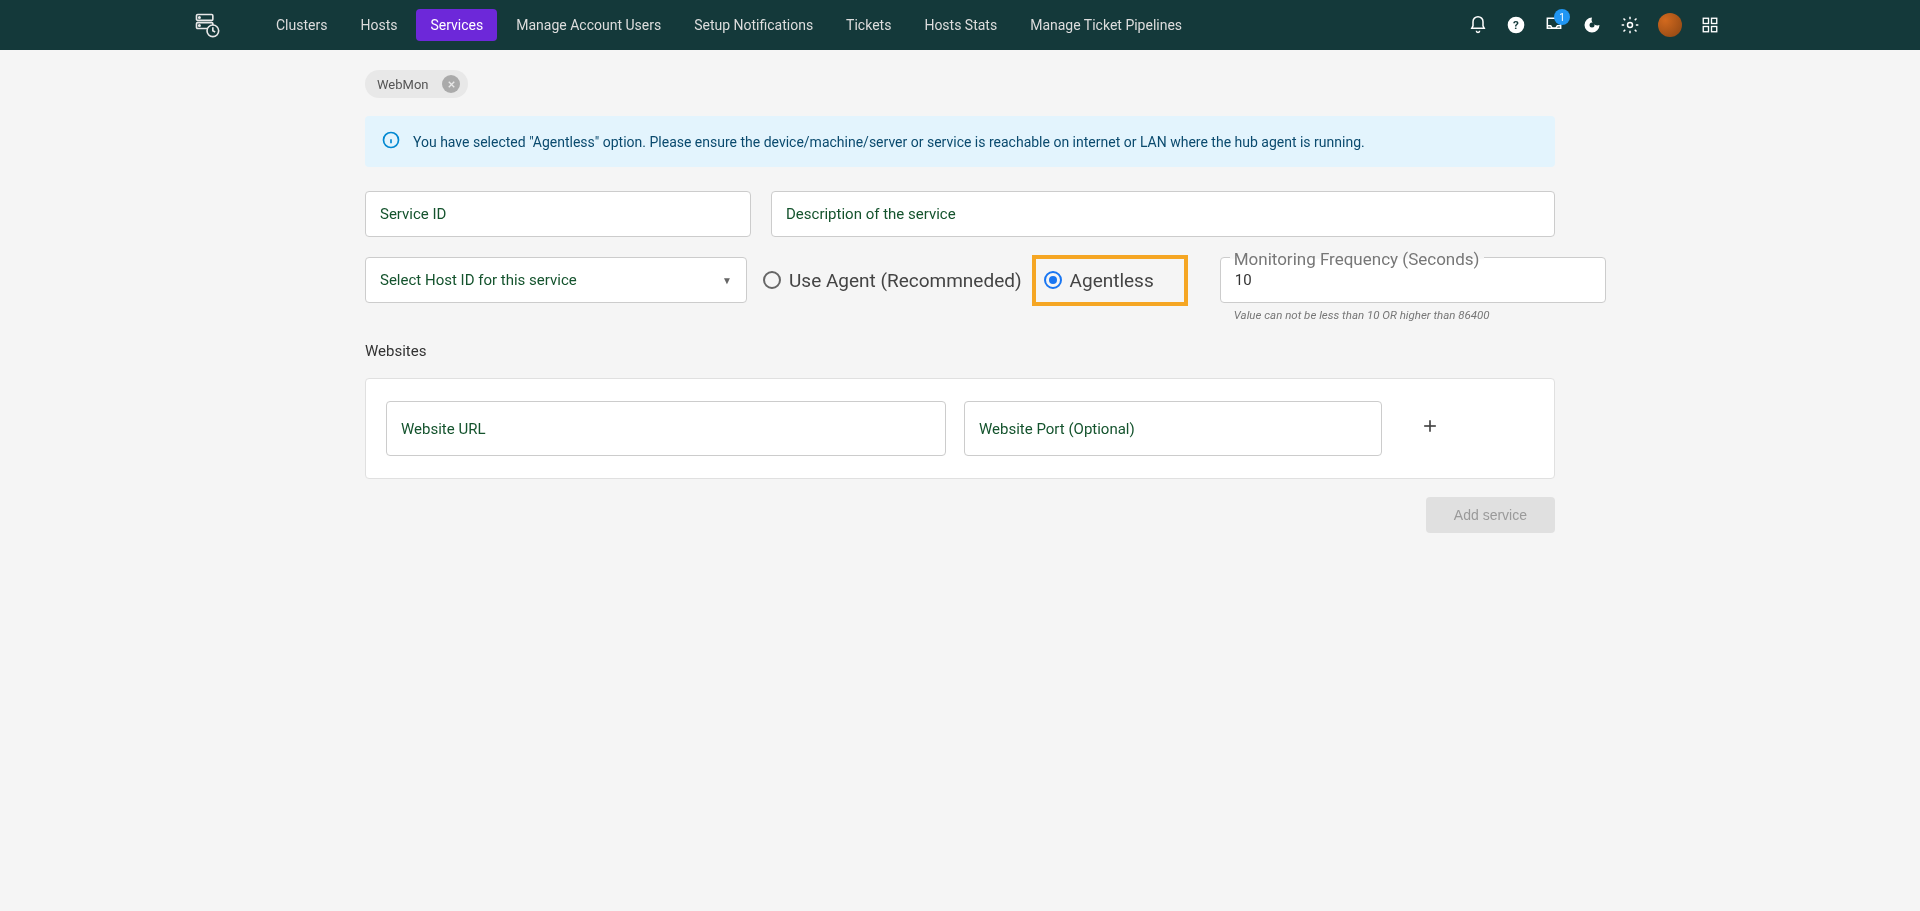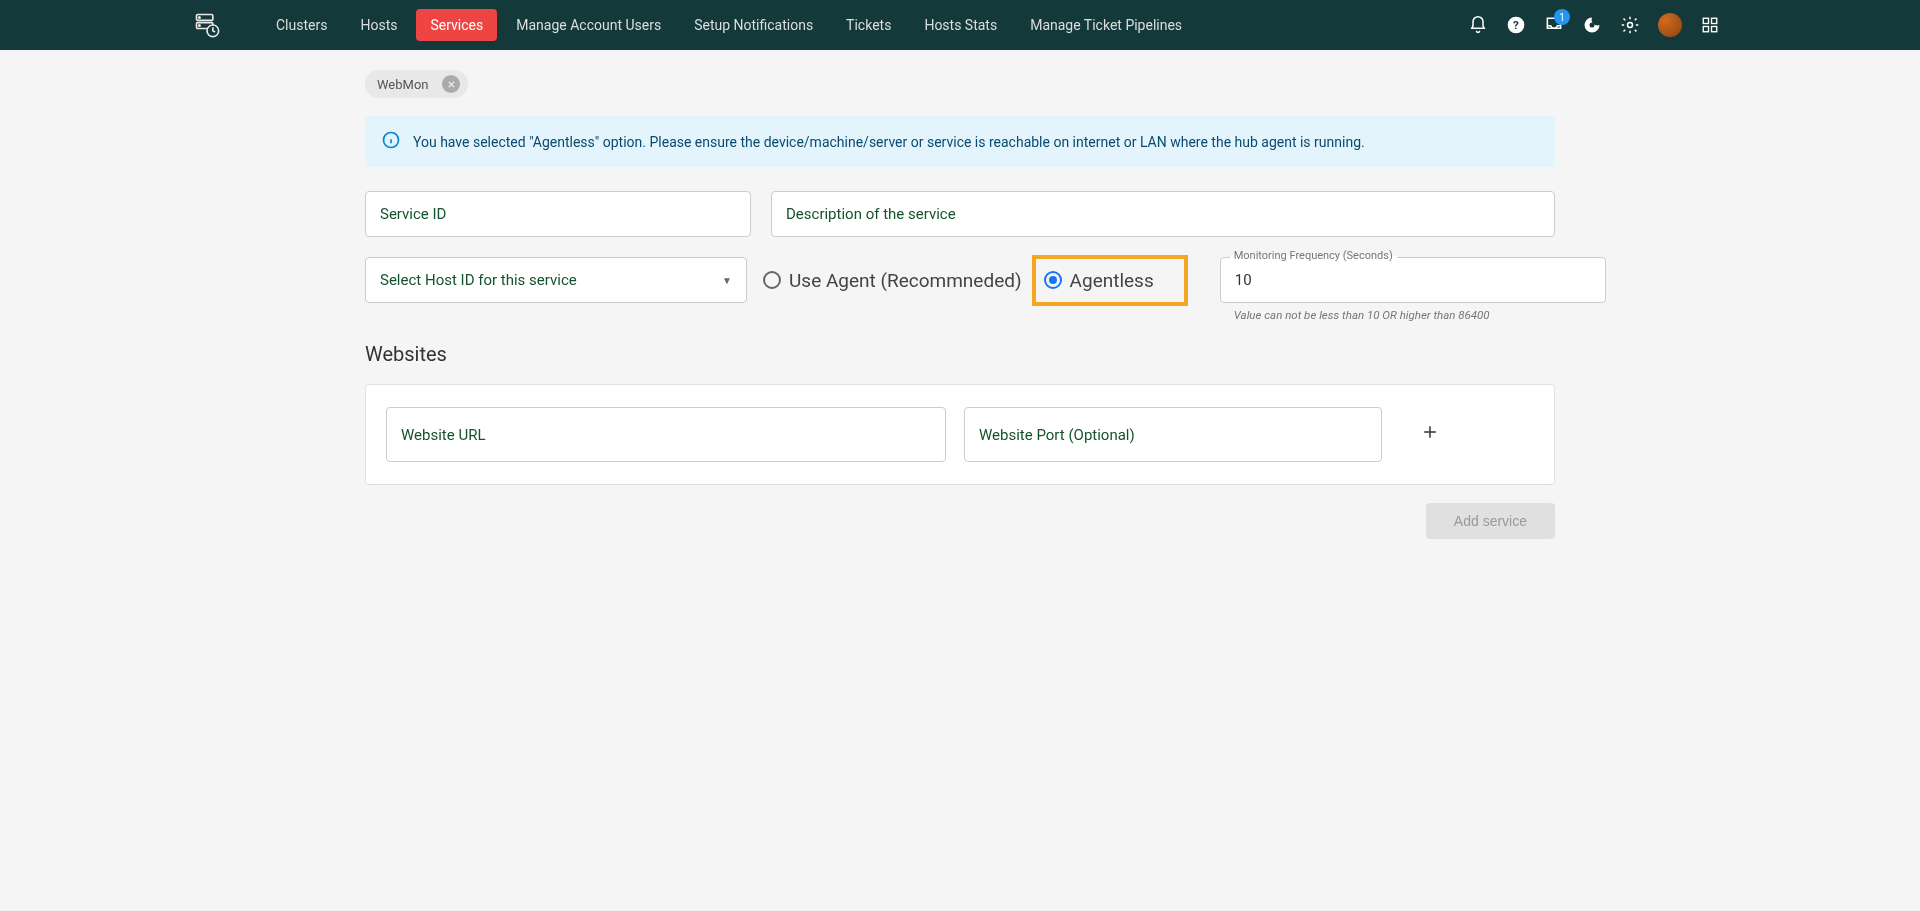--- a/index.html
+++ b/index.html
@@ -40,21 +40,21 @@
       gap: 5px;
     }
     .nav-item {
       color: #ddd;
       padding: 8px 14px;
       font-size: 14px;
       cursor: pointer;
       border-radius: 4px;
     }
     .nav-item.active {
-      background: #ef4444;
+      background: #6d28d9;
       color: #fff;
     }
     .nav-right {
       display: flex;
       align-items: center;
       gap: 18px;
       margin-right: 180px;
     }
     .nav-icon {
       color: #fff;
@@ -180,21 +180,21 @@
     .float-field {
       flex: 0 0 386px;
       position: relative;
     }
     .float-label {
       position: absolute;
       top: -8px;
       left: 10px;
       background: linear-gradient(#f5f5f5 45%, #fff 55%);
       padding: 0 4px;
-      font-size: 11px;
+      font-size: 17px;
       color: #777;
       z-index: 1;
     }
     .helper-text {
       font-size: 11.5px;
       color: #777;
       margin-top: 5px;
       padding-left: 14px;
       font-style: italic;
     }
@@ -234,21 +234,21 @@
       border-radius: 50%;
     }
     .highlighted {
       border: 4px solid #f5a623;
       padding: 10px 30px 10px 8px;
       display: inline-flex;
     }
 
     
     .section-title {
-      font-size: 20px;
+      font-size: 15px;
       color: #333;
       margin-top: 4px;
       margin-bottom: 18px;
       font-weight: 400;
     }
 
     
     .card {
       background: #fff;
       border: 1px solid #e0e0e0;

